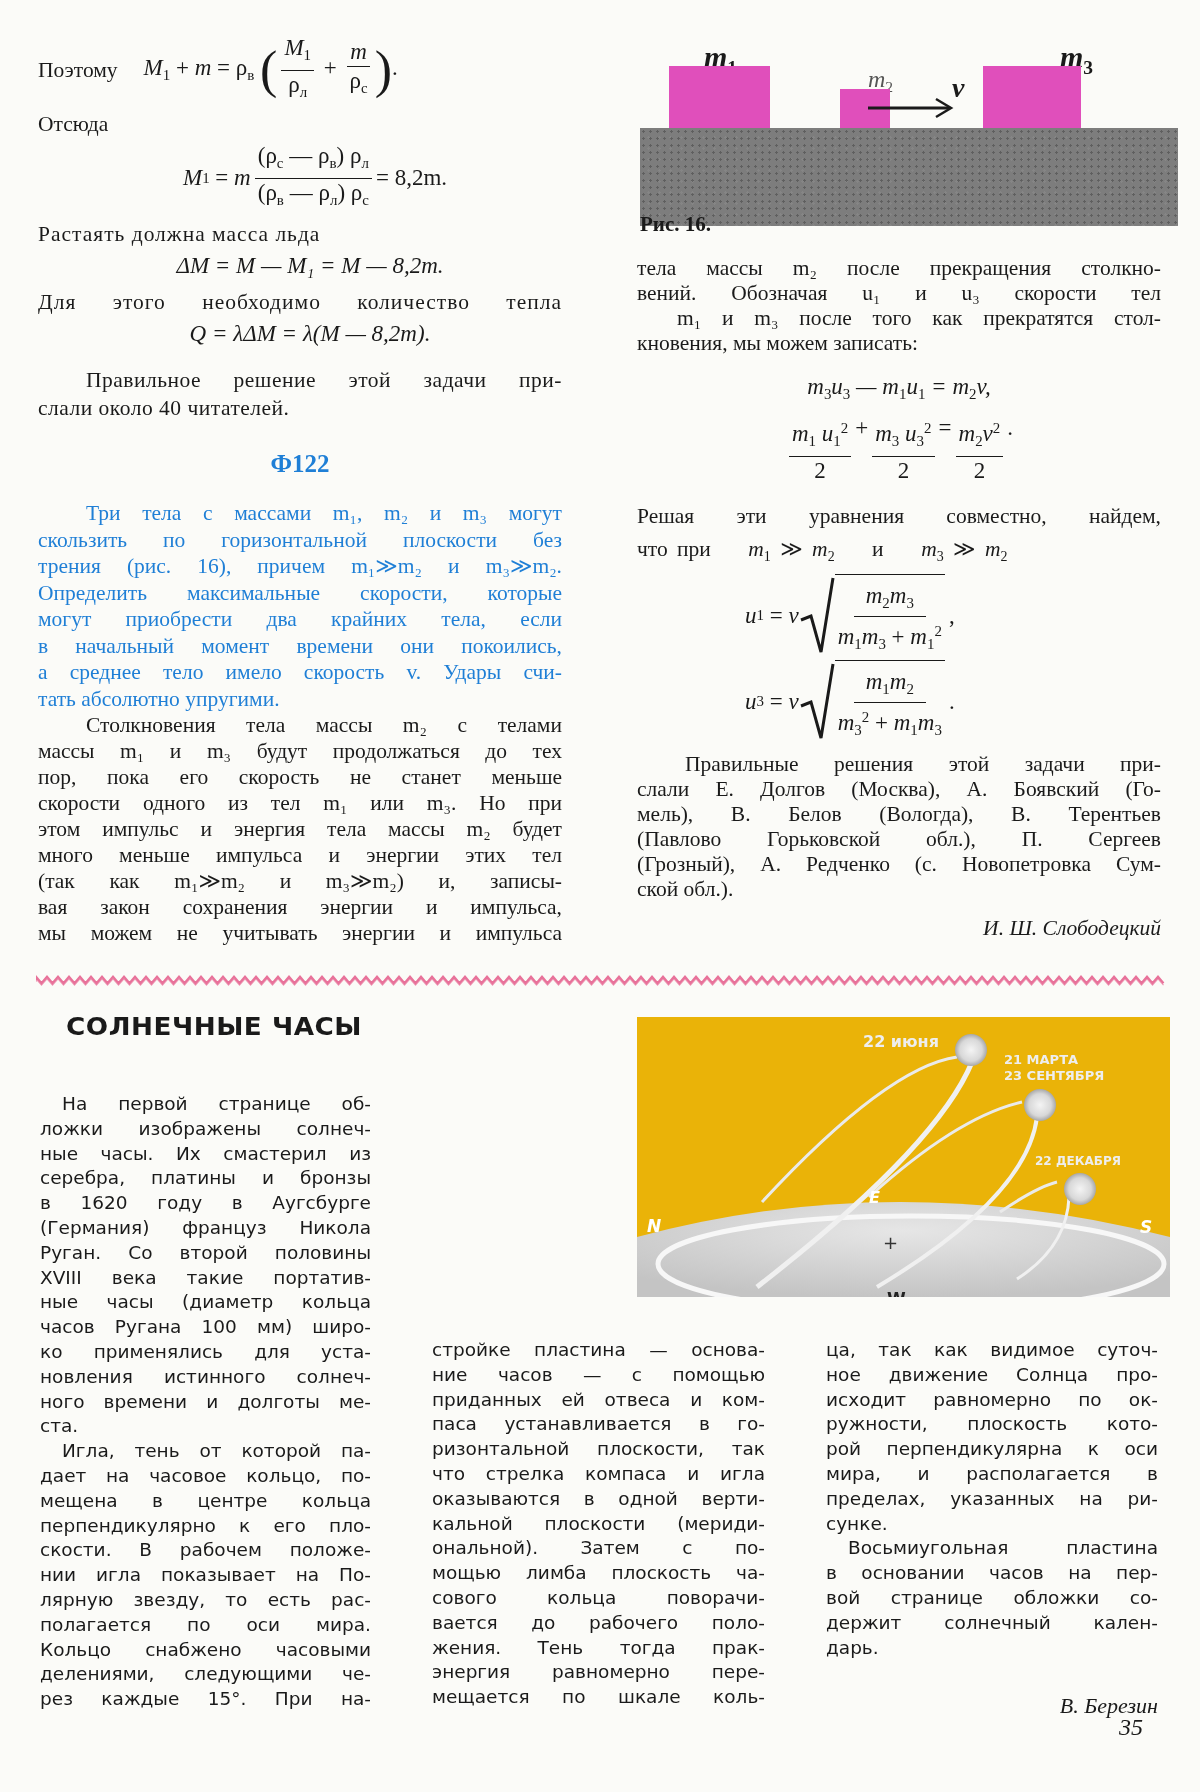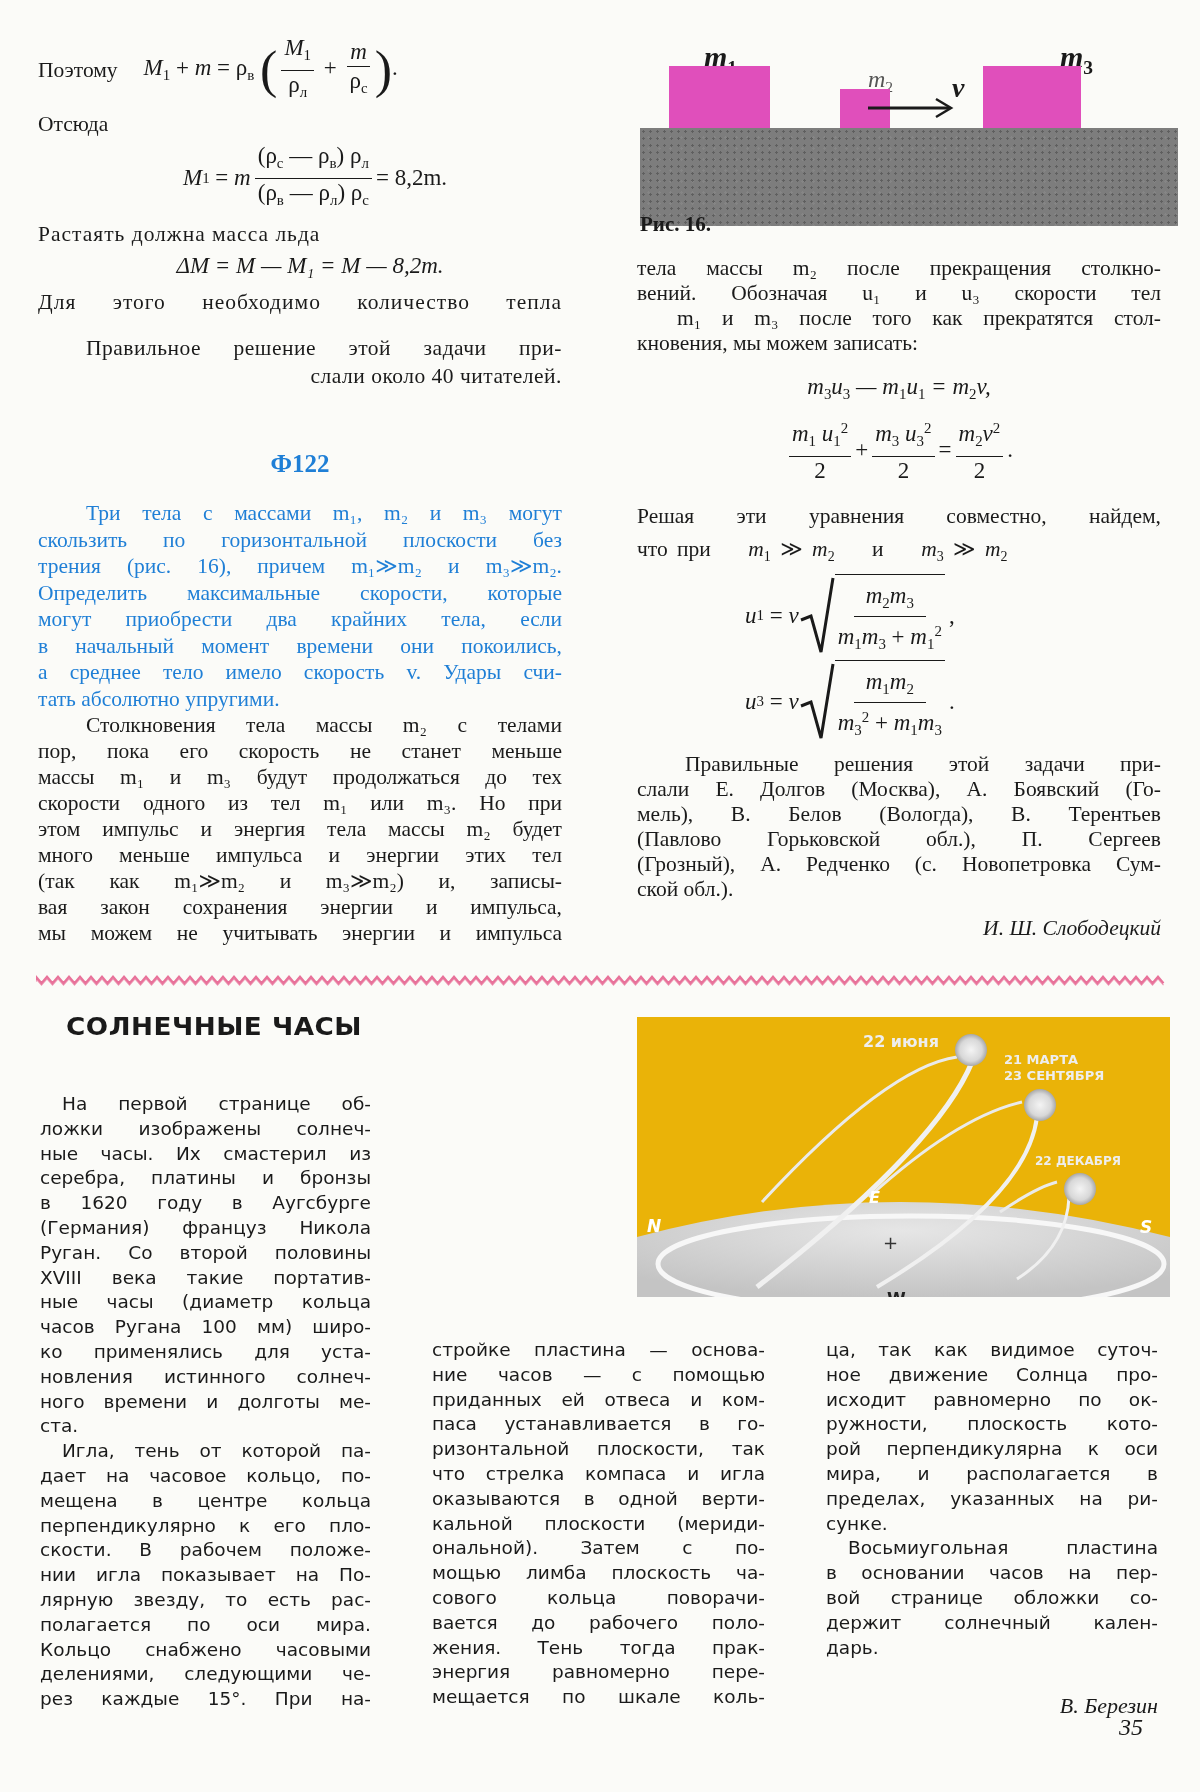--- a/index.html
+++ b/index.html
@@ -66,43 +66,44 @@
     <i class="m">M</i><sub>1</sub>&nbsp;=&nbsp;<i class="m">m</i>
     <span class="frac">
         <span class="num">(ρ<sub>с</sub> — ρ<sub>в</sub>) ρ<sub>л</sub></span>
         <span class="den">(ρ<sub>в</sub> — ρ<sub>л</sub>) ρ<sub>с</sub></span>
       </span>
     <span>= 8,2m.</span>
   </div>
   <div style="margin-top:10px; letter-spacing:1px;">Растаять должна масса льда</div>
   <div class="eq center" style="font-style:italic; margin-top:4px; padding-left:20px;">ΔM = M — M₁ = M — 8,2m.</div>
   <div class="just" style="margin-top:8px; letter-spacing:1px;">Для этого необходимо количество тепла</div>
+  <div class="eq center" style="font-style:italic; margin-top:4px; padding-left:20px;">Q = λΔM = λ(M — 8,2m).</div>
   <div class="just indent" style="margin-top:18px; letter-spacing:0.5px;">Правильное решение этой задачи при-</div>
-  <div style="letter-spacing:0.5px;text-align:right;">слали около 40 читателей.</div>
+  <div style="letter-spacing:0.5px;">слали около 40 читателей.</div>
 </div>
 
 <div class="abs col-l blue" style="top:450px;">
   <div class="center" style="font-weight:bold; font-size:25px; margin-bottom:22px;">Ф122</div>
   <div id="problem-lines" style="line-height: 26.5px;">
       <div style="text-align: justify; text-align-last: justify; text-indent: 48px;">Три тела с массами m₁, m₂ и m₃ могут</div>
       <div style="text-align: justify; text-align-last: justify;">скользить по горизонтальной плоскости без</div>
       <div style="text-align: justify; text-align-last: justify;">трения (рис. 16), причем m₁≫m₂ и m₃≫m₂.</div>
       <div style="text-align: justify; text-align-last: justify;">Определить максимальные скорости, которые</div>
       <div style="text-align: justify; text-align-last: justify;">могут приобрести два крайних тела, если</div>
       <div style="text-align: justify; text-align-last: justify;">в начальный момент времени они покоились,</div>
       <div style="text-align: justify; text-align-last: justify;">а среднее тело имело скорость v. Удары счи-</div>
       <div style="text-align: left; text-align-last: left;">тать абсолютно упругими.</div>
     </div>
 </div>
 
 <div class="abs col-l" style="top:712px;">
   <div id="solution-left-lines" style="line-height: 26px;">
       <div style="text-align: justify; text-align-last: justify; text-indent: 48px;">Столкновения тела массы m₂ с телами</div>
+      <div style="text-align: justify; text-align-last: justify;">массы m₁ и m₃ будут продолжаться до тех</div>
       <div style="text-align: justify; text-align-last: justify;">пор, пока его скорость не станет меньше</div>
-      <div style="text-align: justify; text-align-last: justify;">массы m₁ и m₃ будут продолжаться до тех</div>
       <div style="text-align: justify; text-align-last: justify;">скорости одного из тел m₁ или m₃. Но при</div>
       <div style="text-align: justify; text-align-last: justify;">этом импульс и энергия тела массы m₂ будет</div>
       <div style="text-align: justify; text-align-last: justify;">много меньше импульса и энергии этих тел</div>
       <div style="text-align: justify; text-align-last: justify;">(так как m₁≫m₂ и m₃≫m₂) и, записы-</div>
       <div style="text-align: justify; text-align-last: justify;">вая закон сохранения энергии и импульса,</div>
       <div style="text-align: justify; text-align-last: justify;">мы можем не учитывать энергии и импульса</div>
     </div>
 </div>
 
 <div class="abs fig16">
@@ -124,21 +125,21 @@
 <div class="abs" style="left:637px; top:256px; width:524px; font-size:21.5px; line-height:25px;">
   <div id="solution-right-lines">
       <div style="text-align: justify; text-align-last: justify;">тела массы m₂ после прекращения столкно-</div>
       <div style="text-align: justify; text-align-last: justify;">вений. Обозначая u₁ и u₃ скорости тел</div>
       <div style="text-align: justify; text-align-last: justify; margin-left: 40px;">m₁ и m₃ после того как прекратятся стол-</div>
       <div style="text-align: left; text-align-last: left;">кновения, мы можем записать:</div>
     </div>
   <div class="eq center" style="margin-top:18px; font-style:italic;">
     <i class="m">m</i><sub>3</sub><i class="m">u</i><sub>3</sub> — <i class="m">m</i><sub>1</sub><i class="m">u</i><sub>1</sub> = <i class="m">m</i><sub>2</sub><i class="m">v</i>,
   </div>
-  <div class="eq center" style="margin-top:8px; display:flex; align-items:center; justify-content:center;">
+  <div class="eq center" style="margin-top:8px; display:flex; justify-content:center;">
     <span class="frac">
         <span class="num"><i class="m">m</i><sub>1</sub> <i class="m">u</i><sub>1</sub><sup>2</sup></span>
         <span class="den">2</span>
       </span> +
     <span class="frac">
         <span class="num"><i class="m">m</i><sub>3</sub> <i class="m">u</i><sub>3</sub><sup>2</sup></span>
         <span class="den">2</span>
       </span> =
     <span class="frac">
         <span class="num"><i class="m">m</i><sub>2</sub><i class="m">v</i><sup>2</sup></span>

